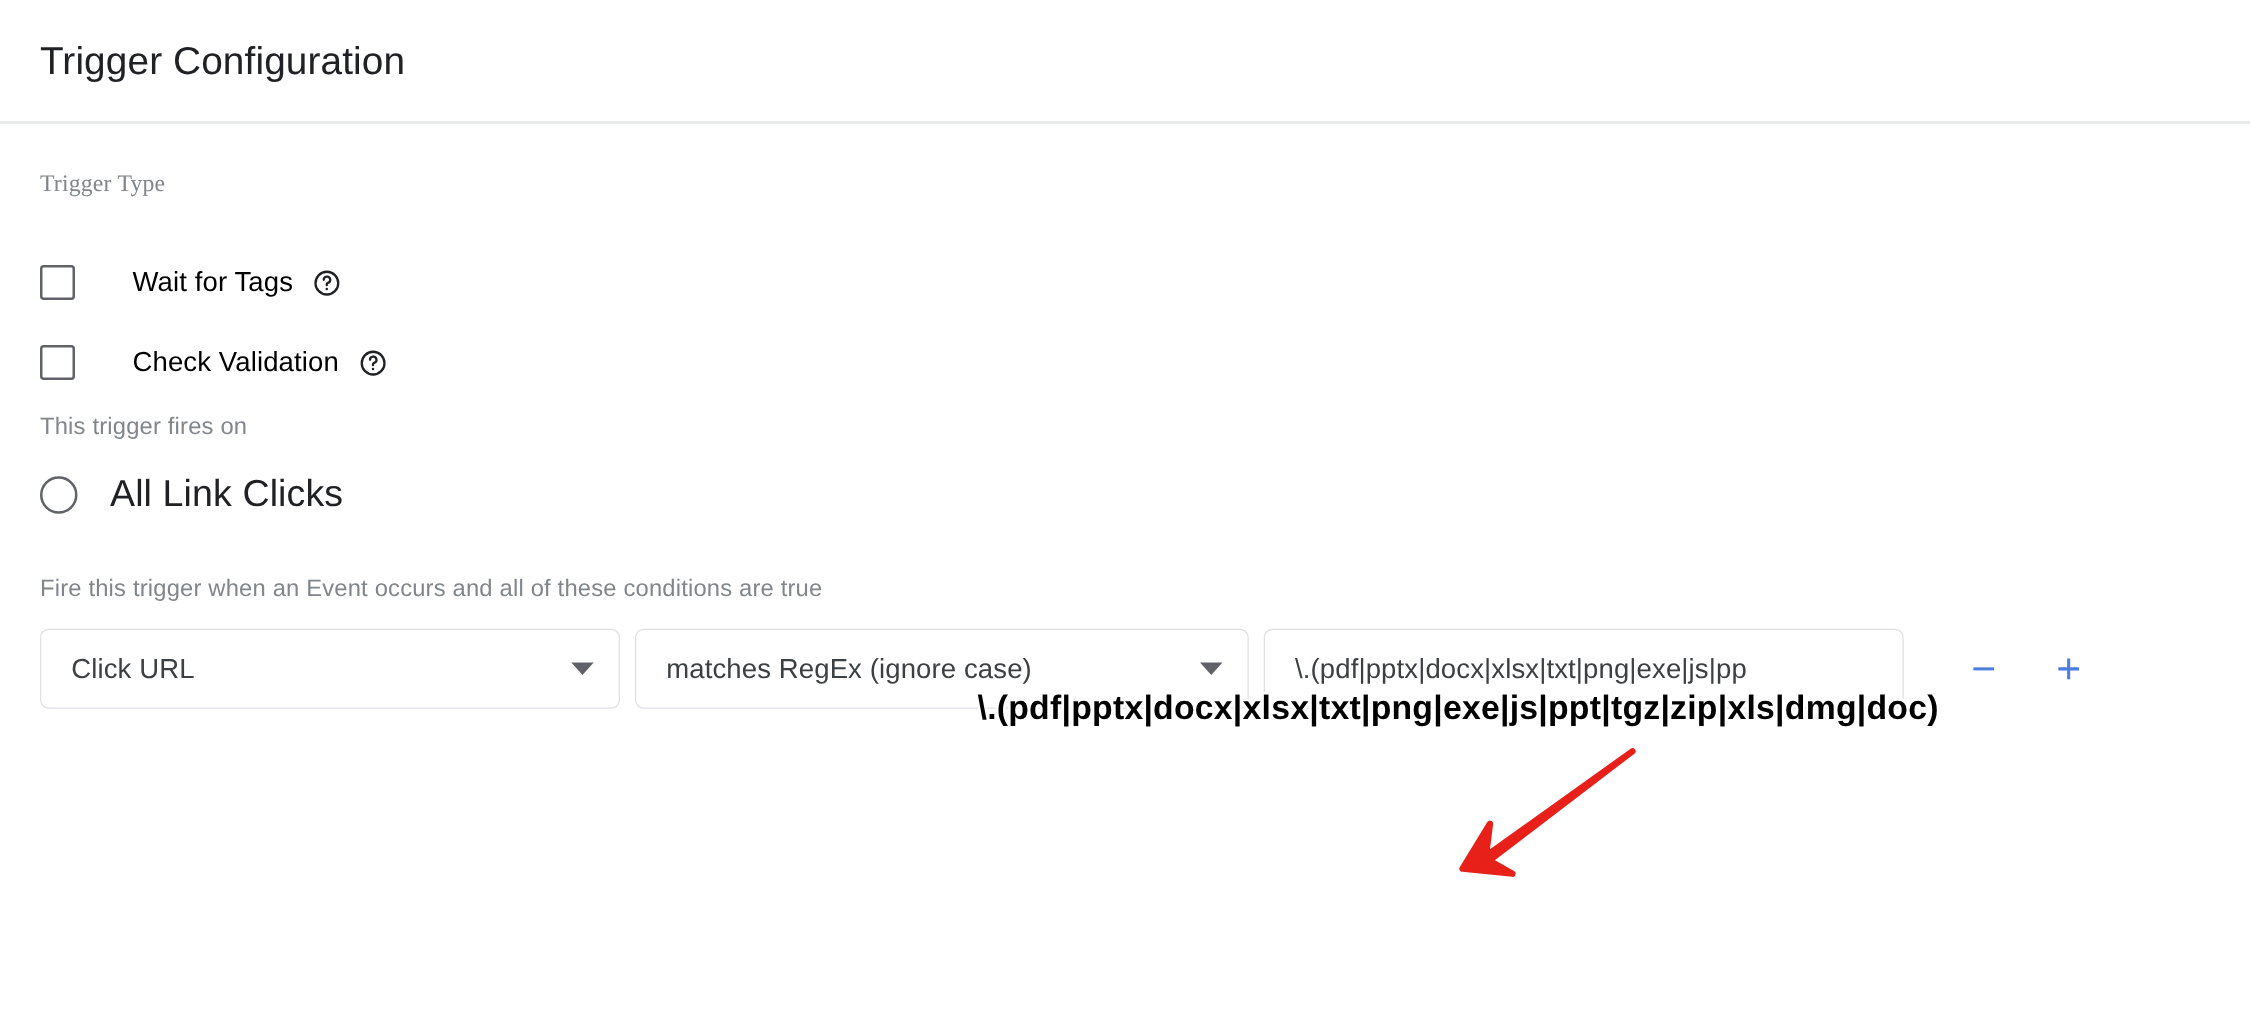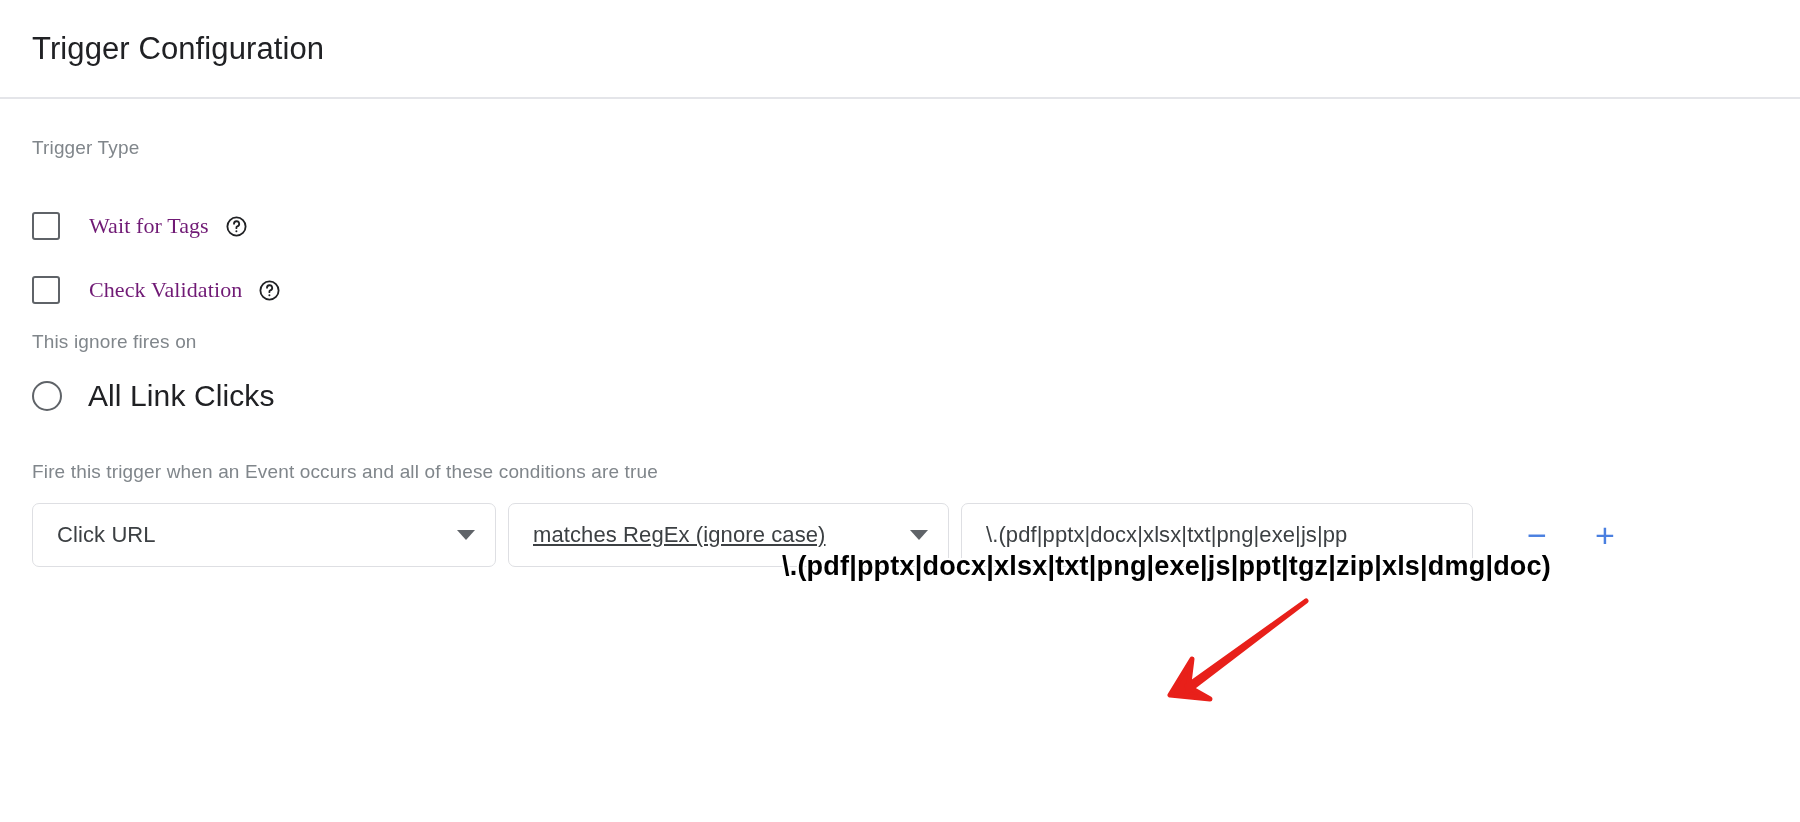--- a/index.html
+++ b/index.html
@@ -41,20 +41,21 @@
   .field-label {
     font-size: 19px;
     color: #80868b;
     font-weight: 400;
     letter-spacing: .15px;
   }
 
   
   #trigger-type-label {
     margin-top: 38px;
+    font-family: Liberation Serif, serif;
   }
   #trigger-type-card {
     margin-top: 22px;
     height: 101px;
     border: 1.6px solid #e0e1e4;
     border-radius: 9px;
     background: #fff;
     display: flex;
     align-items: center;
     padding: 0 30px 0 28px;
@@ -96,25 +97,24 @@
   .checkbox-box {
     width: 28px; height: 28px;
     border: 2.6px solid #5f6368;
     border-radius: 3px;
     box-sizing: border-box;
     background: #fff;
     flex: 0 0 auto;
     cursor: pointer;
   }
   .checkbox-label {
-    margin-left: 29px;
+    margin-left: 46px;
     font-size: 22px;
-    color: #701a75;
-    letter-spacing: .1px;
-    font-family: Liberation Serif, serif;
+    color: #000000;
+    letter-spacing: .1px;
   }
   .help-icon {
     margin-left: 16px;
     width: 23px; height: 23px;
     flex: 0 0 auto;
     cursor: pointer;
   }
 
   
   #fires-on-label { margin-top: 14px; }
@@ -162,21 +162,21 @@
     border: 1.6px solid #dedfe3;
     border-radius: 7px;
     background: #fff;
     display: flex;
     align-items: center;
     padding: 0 20px 0 24px;
     box-sizing: border-box;
     cursor: pointer;
   }
   #condition-variable { width: 464px; }
-  #condition-operator { width: 441px; margin-left: 12px; text-decoration: underline; }
+  #condition-operator { width: 491px; margin-left: 12px; }
   .select-value {
     font-size: 22px;
     color: #3c4043;
     letter-spacing: .1px;
     white-space: nowrap;
     overflow: hidden;
   }
   .caret {
     margin-left: auto;
     width: 0; height: 0;
@@ -278,21 +278,21 @@
       <span class="help-icon">
         <svg width="23" height="23" viewBox="0 0 24 24" fill="none" stroke="#202124" stroke-width="1.9">
           <circle cx="12" cy="12" r="9.5"></circle>
           <path d="M9.4 9.2a2.7 2.7 0 1 1 3.4 2.6c-.6.2-.9.7-.9 1.4v.5" stroke-linecap="round"></path>
           <circle cx="11.9" cy="17" r="1.05" fill="#202124" stroke="none"></circle>
         </svg>
       </span>
     </div>
   </div>
 
-  <div id="fires-on-label" class="field-label">This ignore fires on</div>
+  <div id="fires-on-label" class="field-label">This trigger fires on</div>
 
   <div id="radio-group">
     <div class="radio-item">
       <span class="radio-outer">
         <span class="radio-dot"></span>
       </span>
       <span class="radio-label">All Link Clicks</span>
     </div>
   </div>
 

